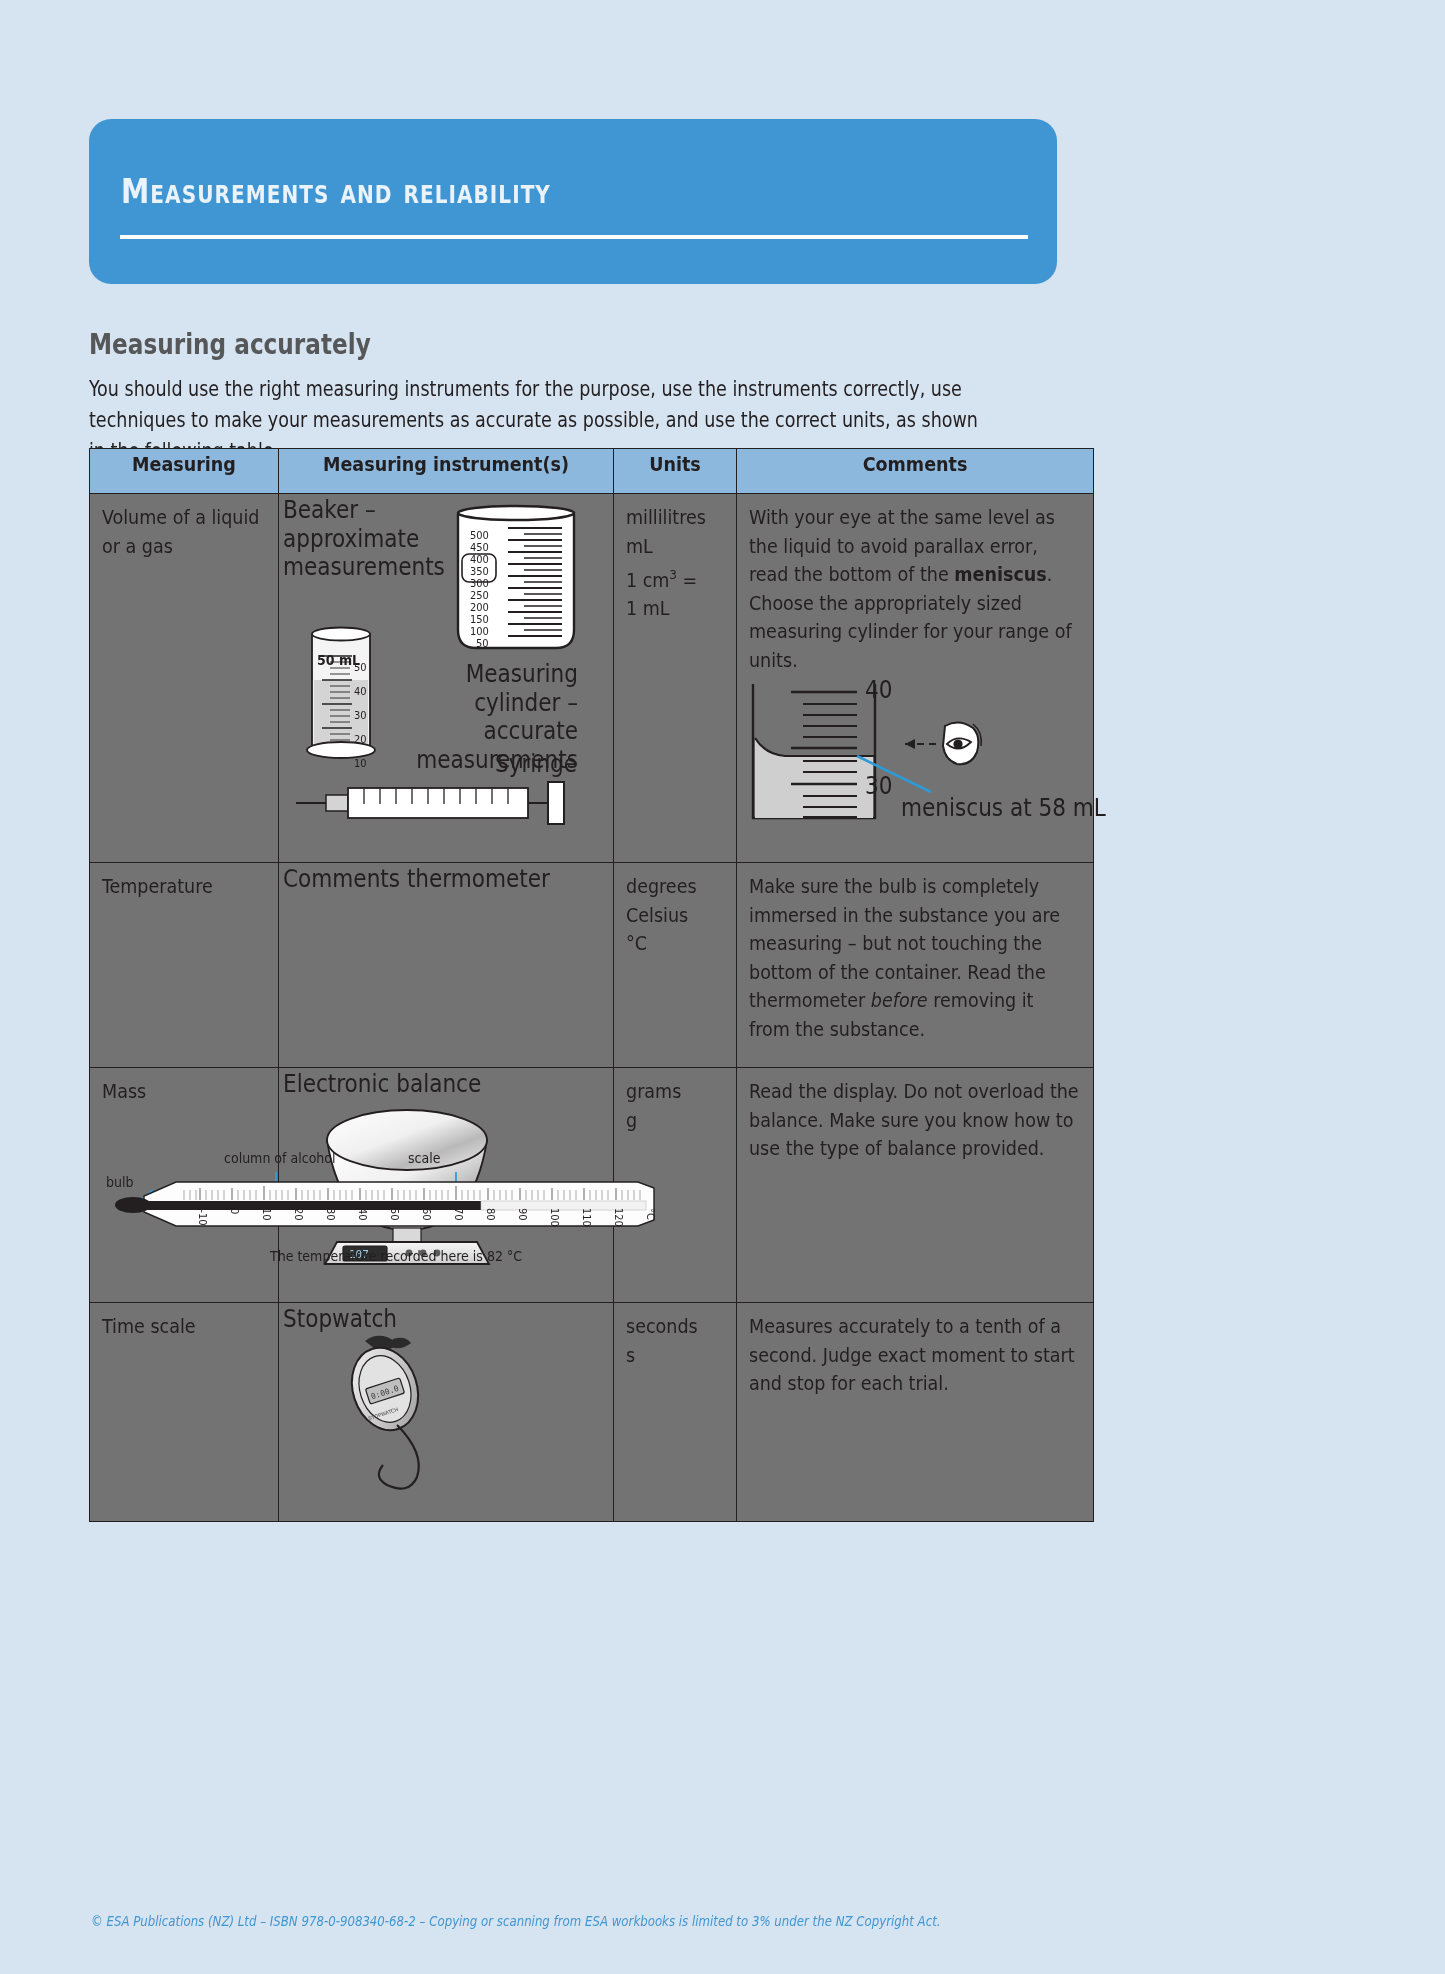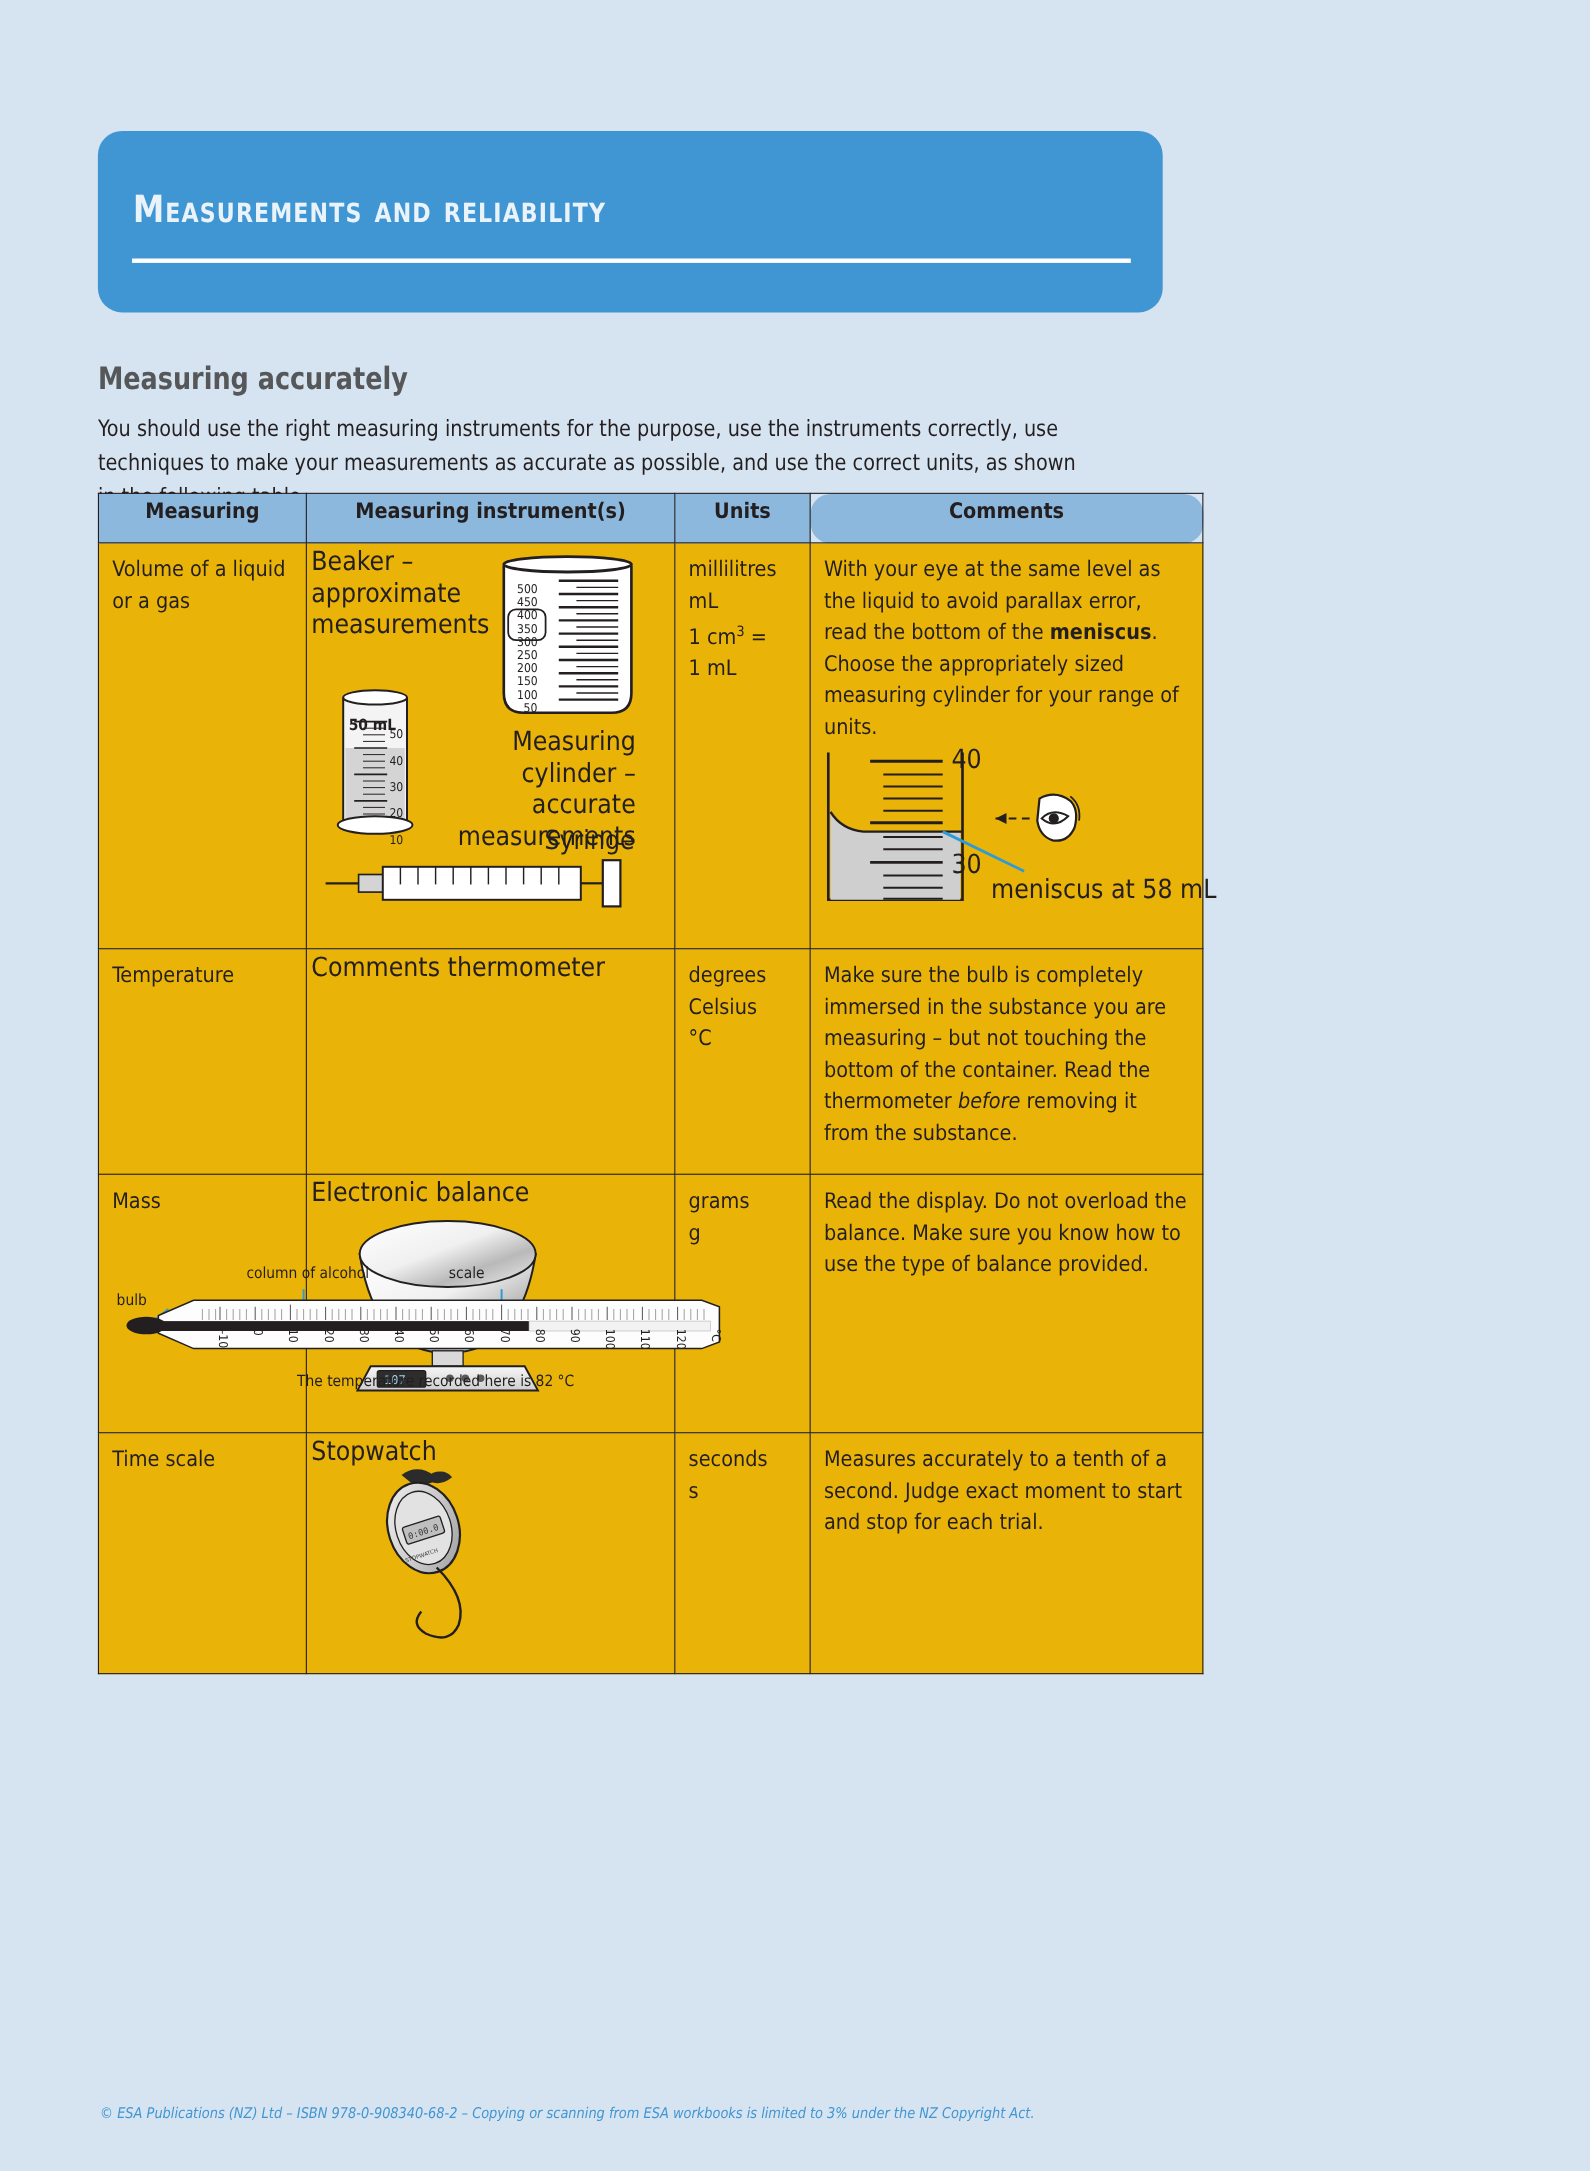--- a/index.html
+++ b/index.html
@@ -83,21 +83,21 @@
     left: 89px;
     top: 448px;
     width: 952px;
     border-collapse: collapse;
     table-layout: fixed;
   }
   .tbl td, .tbl th {
     border: 1.4px solid #231f20;
     vertical-align: top;
     padding: 0;
-    background: #eab308;
+    background: #737373;
   }
   .tbl thead th {
     background: #8cb8dd;
     text-align: center;
     font-family: "Liberation Sans Narrow", "DejaVu Sans Condensed", "Liberation Sans", sans-serif;
     font-weight: bold;
     font-size: 19.5px;
     color: #231f20;
     height: 36px;
     padding: 4px 6px;
@@ -108,21 +108,21 @@
     font-size: 19.5px;
     line-height: 28.5px;
     color: #231f20;
   }
   .cell.comments { padding-right: 14px; }
   .cell b { font-weight: bold; }
   .cell i { font-style: italic; }
   .col-a { width: 176px; }
   .col-b { width: 322px; }
   .col-c { width: 110px; }
-  .col-d { width: 344px; border-radius: 18px; }
+  .col-d { width: 344px; }
   .units-line { display: block; }
   sup { font-size: 0.66em; vertical-align: super; }
   
   .art { position: relative; }
   .lbl {
     position: absolute;
     font-family: "Liberation Sans Narrow", "DejaVu Sans Condensed", "Liberation Sans", sans-serif;
     font-size: 24px;
     color: #231f20;
     white-space: nowrap;

